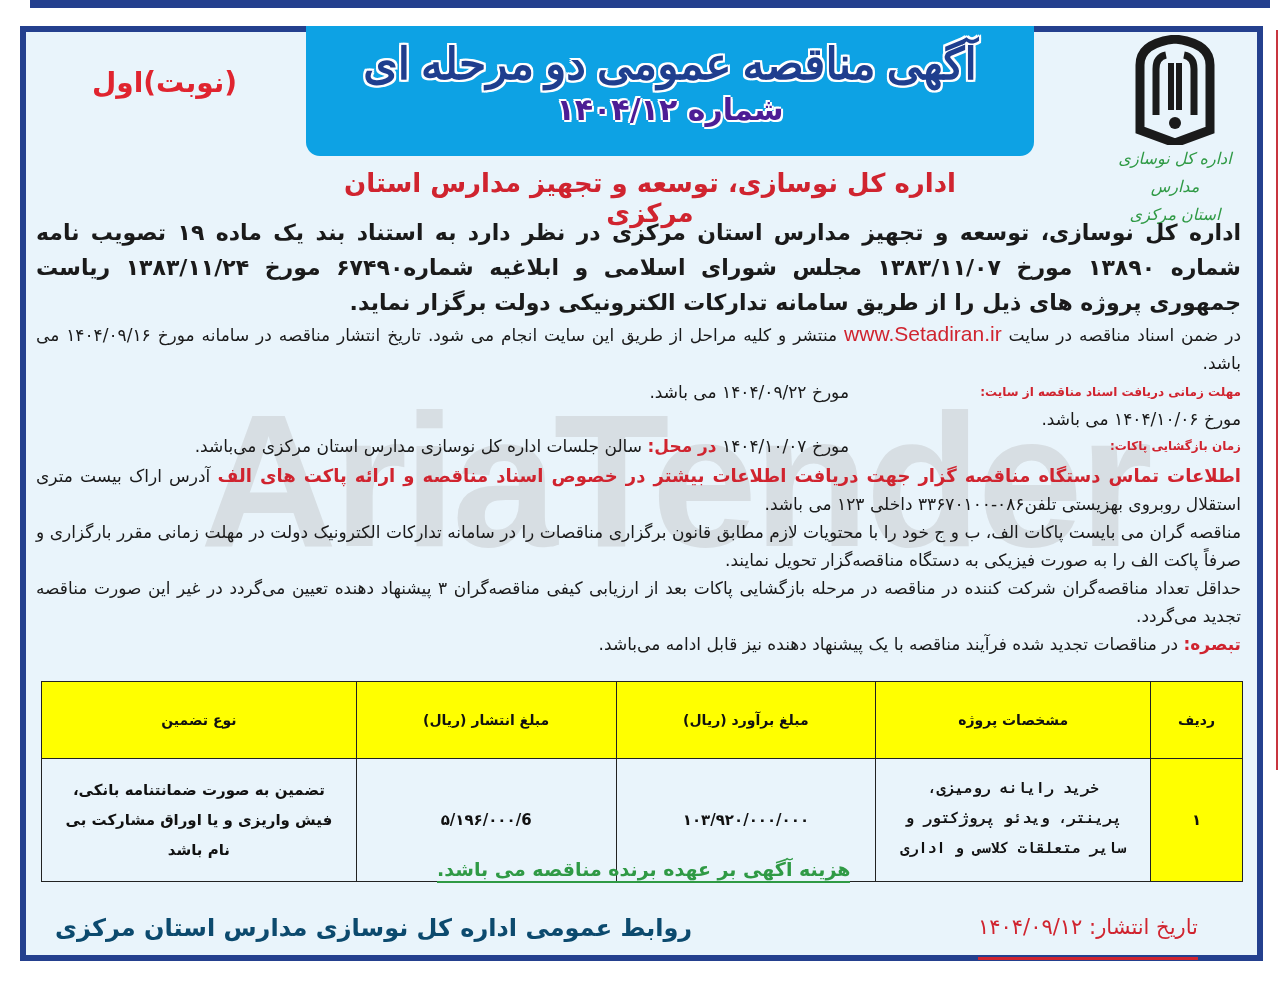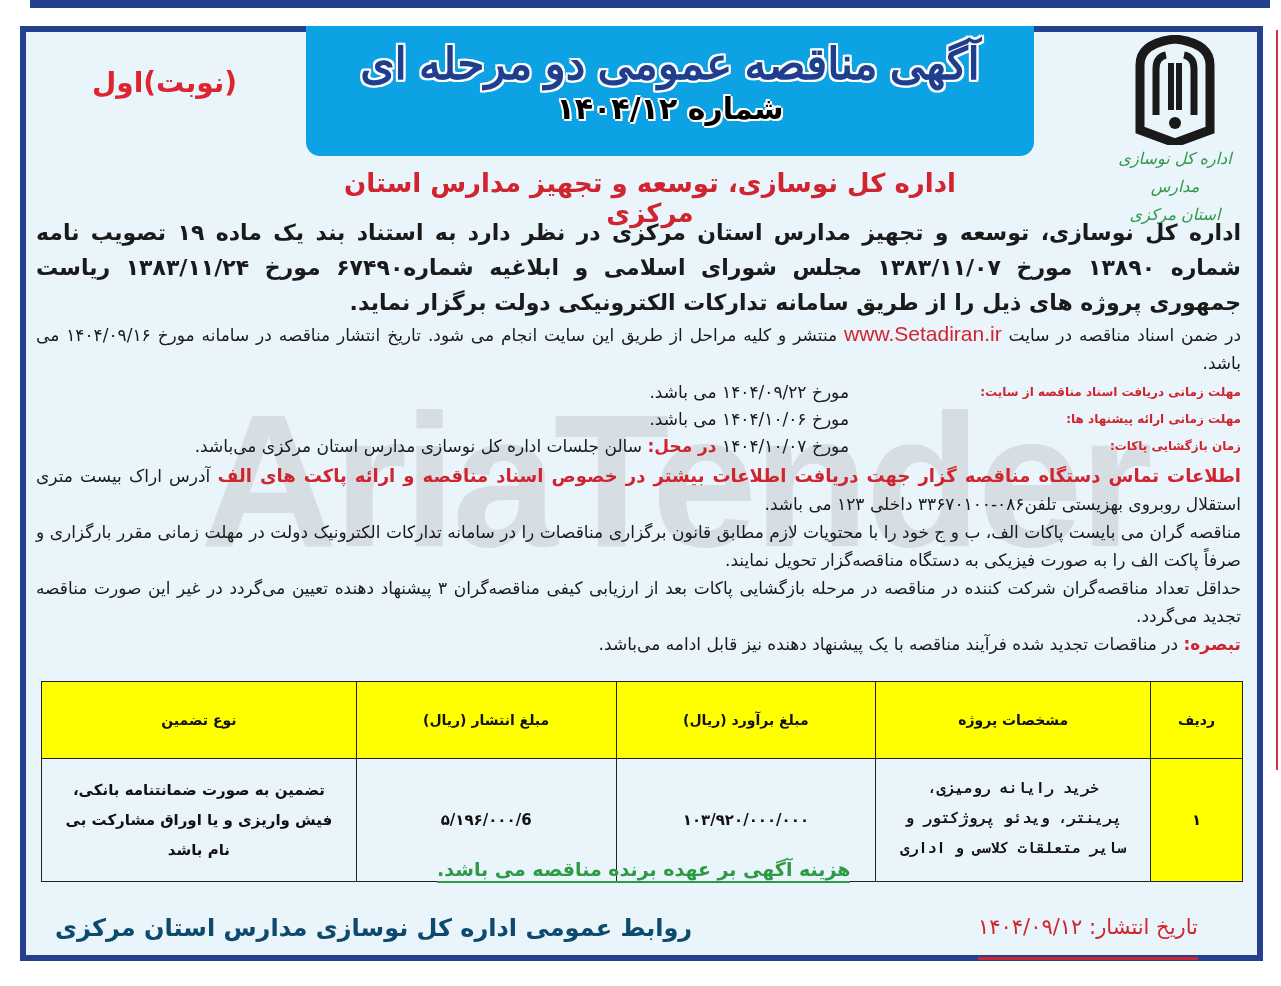--- a/index.html
+++ b/index.html
@@ -16,27 +16,27 @@
     .frame {
       position: absolute; left: 20px; top: 26px; width: 1243px; height: 935px;
       background: #e9f4fb; border: 6px solid #24408e; box-sizing: border-box;
     }
     .header-box {
       position: absolute; left: 306px; top: 26px; width: 728px; height: 130px;
       background: #0da2e4; border-radius: 0 0 14px 14px;
       text-align: center; direction: rtl;
     }
     .header-title {
-      font-family: Liberation Sans, sans-serif; font-weight: bold;
+      font-family: Liberation Serif, serif; font-weight: bold;
       font-size: 44px; color: #1f3e8e; margin-top: 12px; letter-spacing: 1px;
       text-shadow: 2px 0 #fff, -2px 0 #fff, 0 2px #fff, 0 -2px #fff, 2px 2px #fff, -2px -2px #fff, 2px -2px #fff, -2px 2px #fff;
     }
     .header-number {
       font-family: "DejaVu Sans", sans-serif; font-weight: bold;
-      font-size: 30px; color: #000000; margin-top: 2px;
+      font-size: 30px; color: #4c1d95; margin-top: 2px;
       text-shadow: 2px 0 #fff, -2px 0 #fff, 0 2px #fff, 0 -2px #fff, 2px 2px #fff, -2px -2px #fff;
     }
     .round-label {
       position: absolute; left: 92px; top: 66px; font-size: 28px; font-weight: bold; color: #e0242f; direction: rtl;
     }
     .logo {
       position: absolute; left: 1095px; top: 35px; width: 160px; height: 180px; direction: rtl; text-align: center;
     }
     .logo svg { display: block; margin: 0 auto; }
     .logo-text {
@@ -125,21 +125,20 @@
     <span class="link">www.Setadiran.ir</span>
     <span>منتشر و کلیه مراحل از طریق این سایت انجام می شود. تاریخ انتشار مناقصه در سامانه مورخ ۱۴۰۴/۰۹/۱۶ می باشد.</span>
   </p>
 
   <div class="deadlines">
     <div class="deadline-row">
       <span class="dl-label">مهلت زمانی دریافت اسناد مناقصه از سایت:</span>
       <span class="dl-value">مورخ ۱۴۰۴/۰۹/۲۲ می باشد.</span>
     </div>
     <div class="deadline-row">
-      <span class="dl-label">مهلت زمانی ارائه پیشنهاد ها:</span>
       <span class="dl-value">مورخ ۱۴۰۴/۱۰/۰۶ می باشد.</span>
     </div>
     <div class="deadline-row">
       <span class="dl-label">زمان بازگشایی پاکات:</span>
       <span class="dl-value">
         <span>مورخ ۱۴۰۴/۱۰/۰۷</span>
         <span class="red-bold">در محل:</span>
         <span>سالن جلسات اداره کل نوسازی مدارس استان مرکزی می‌باشد.</span>
       </span>
     </div>

